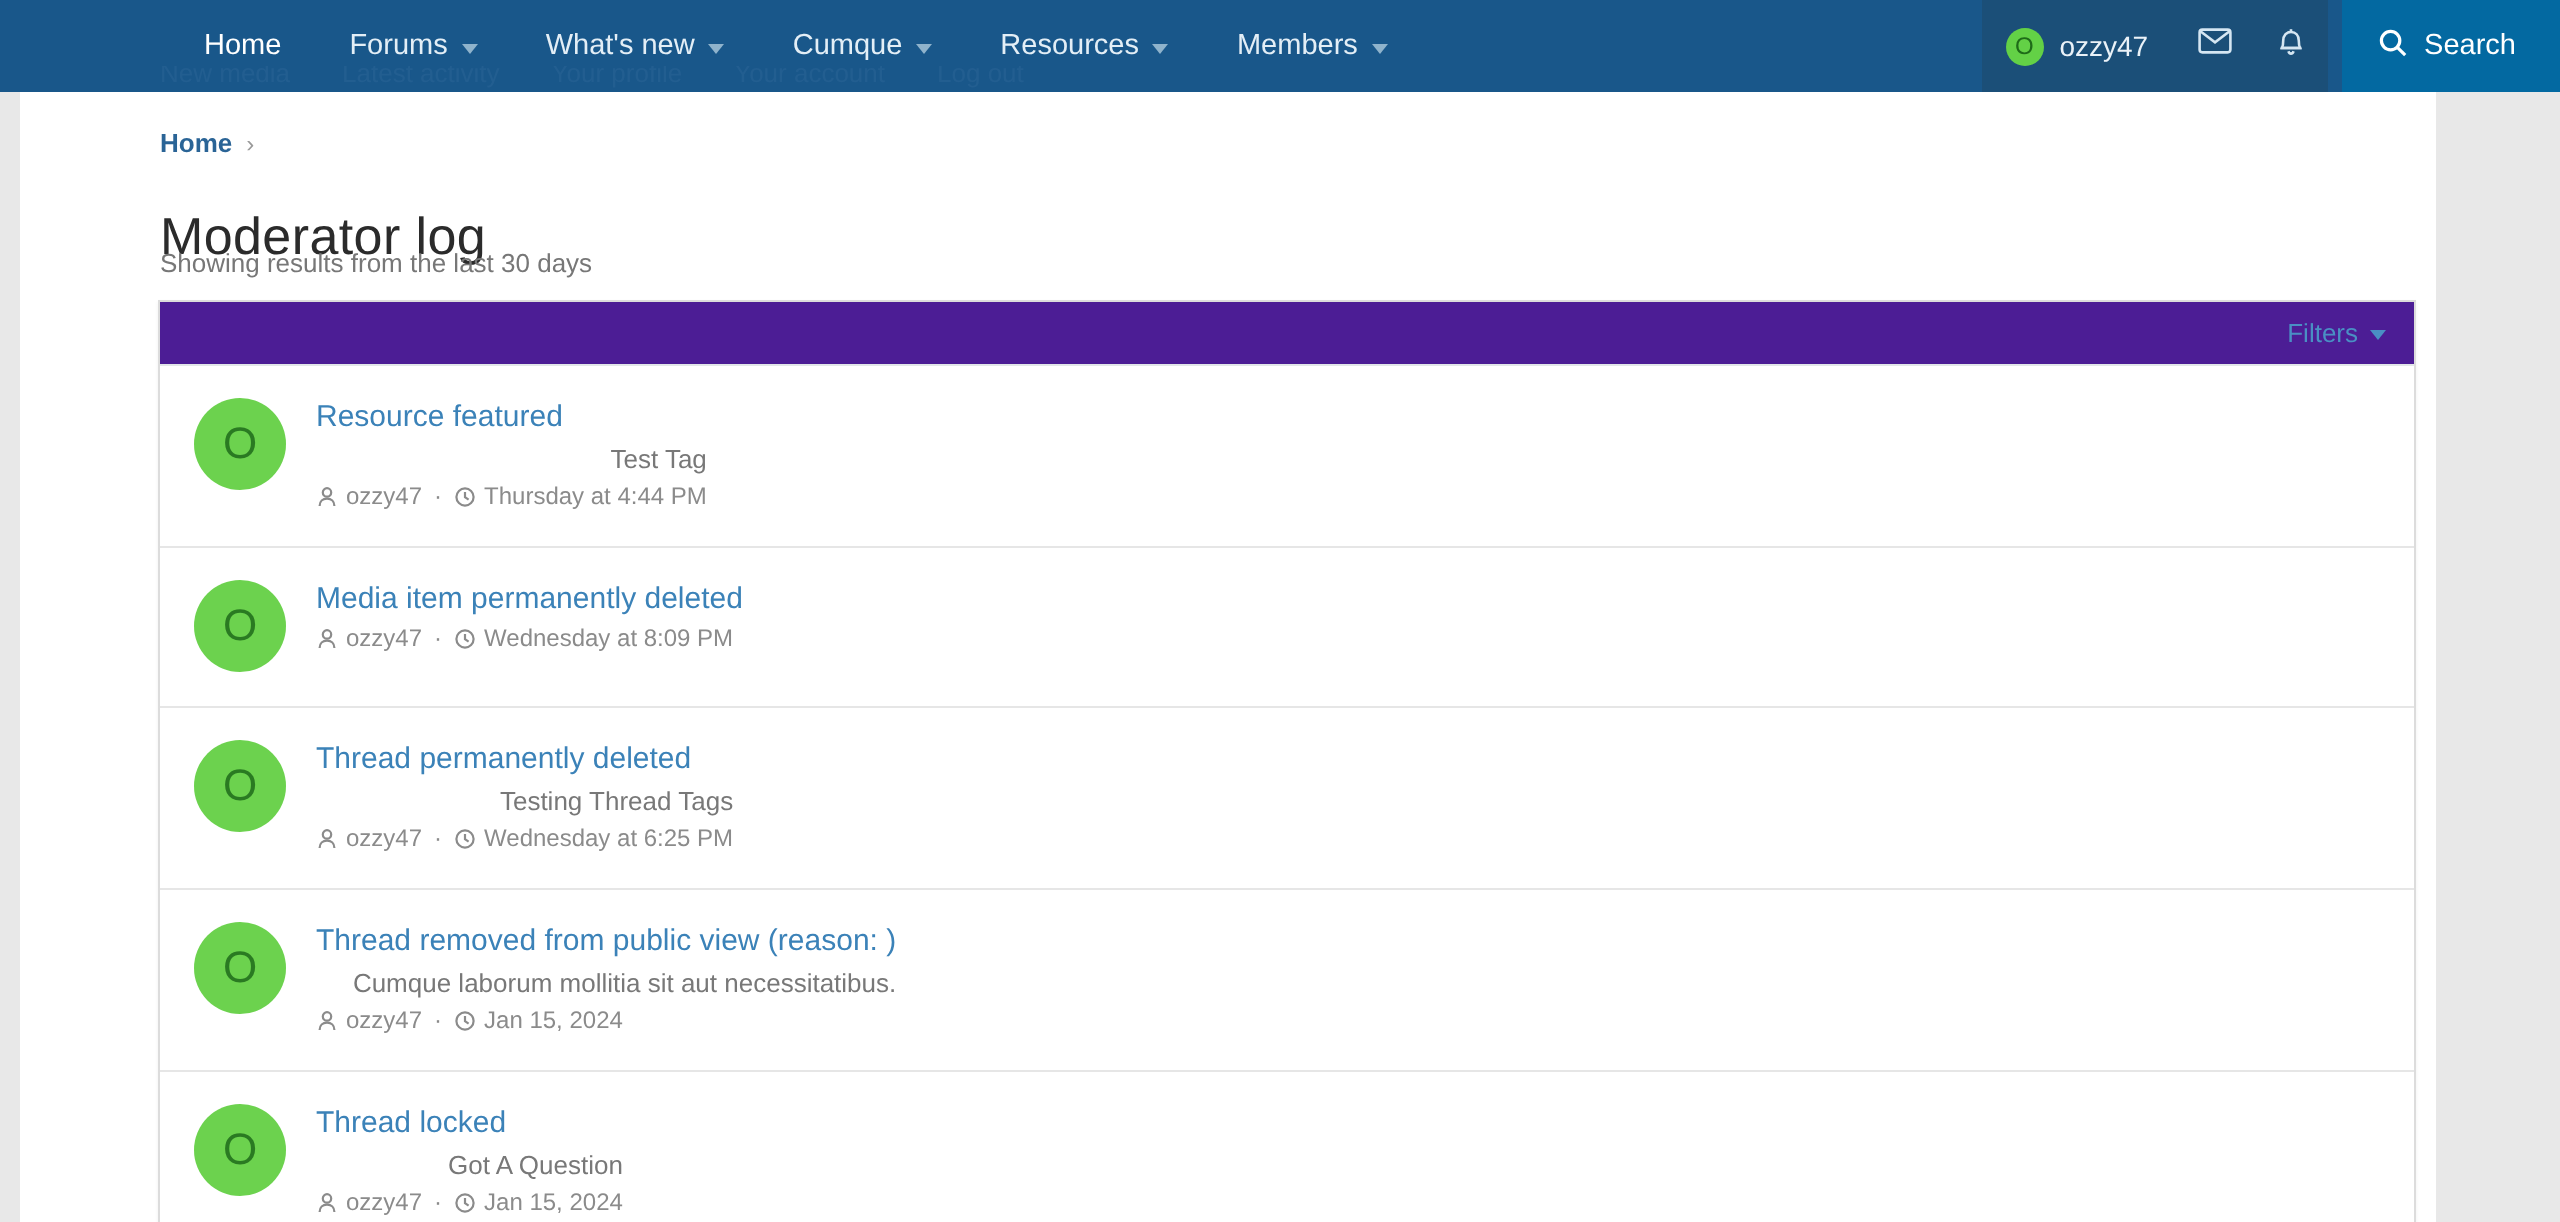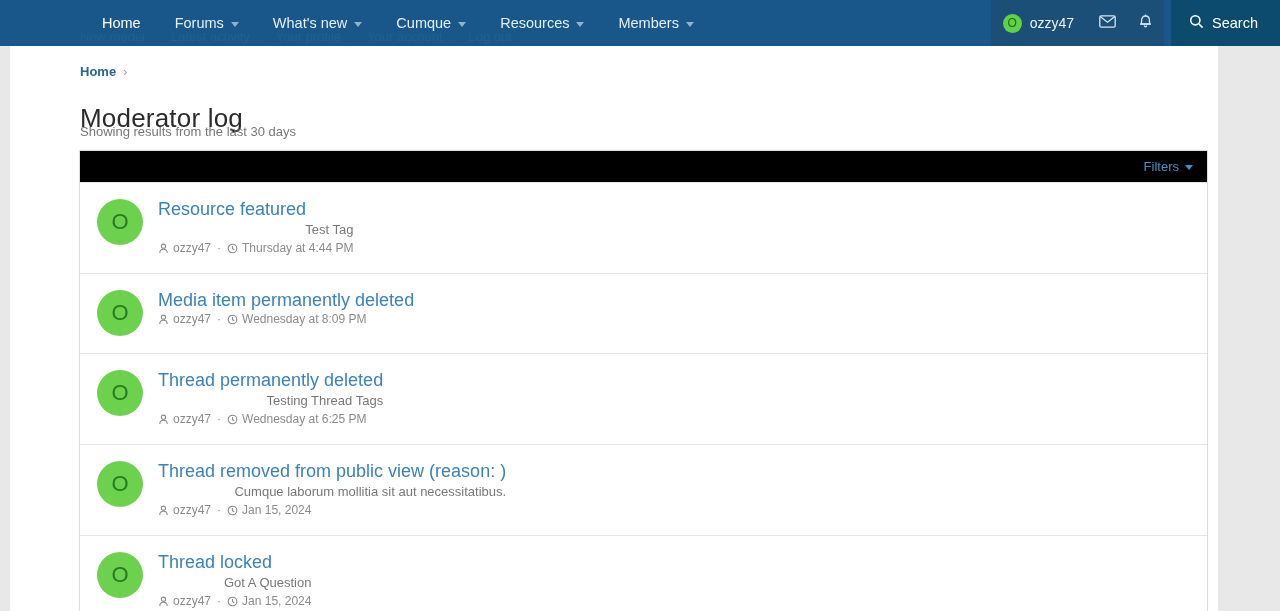--- a/index.html
+++ b/index.html
@@ -109,21 +109,21 @@
     background: #1b4f78;
     color: #d5e6f2;
     cursor: pointer;
   }
   .search-btn {
     display: flex;
     align-items: center;
     gap: 8px;
     padding: 0 22px 0 18px;
     margin-left: 7px;
-    background: #0c4a6e;
+    background: #0369a1;
     color: #ffffff;
     font-size: 14.5px;
     cursor: pointer;
   }
 
   
   .page {
     position: absolute;
     left: 10px; top: 46px;
     width: 1260px; height: 565px;
@@ -170,21 +170,21 @@
   .block {
     position: absolute;
     left: 79px; top: 150px;
     width: 1129px;
     border: 1px solid #dcdcdc;
     background: #ffffff;
     box-shadow: 0 1px 2px rgba(0,0,0,.06);
   }
   .block-filterbar {
     height: 32px;
-    background: #000000;
+    background: #4c1d95;
     border-bottom: 1px solid #e2e6e9;
     display: flex;
     align-items: center;
     justify-content: flex-end;
     padding-right: 14px;
   }
   .filters-link {
     display: flex;
     align-items: center;
     gap: 6px;
@@ -214,21 +214,21 @@
     color: #2a7a22;
     font-size: 22px;
     line-height: 46px;
     text-align: center;
     margin-right: 15px;
     margin-left: 3px;
   }
   .log-body { padding-top: 1px; }
   .log-title {
     color: #3b82b8;
-    font-size: 18px;
+    font-size: 15px;
     line-height: 18px;
     cursor: pointer;
     margin-bottom: 3px;
   }
   .log-desc {
     color: #787878;
     font-size: 13px;
     line-height: 17px;
     margin-bottom: 3px;
     text-align: right;

